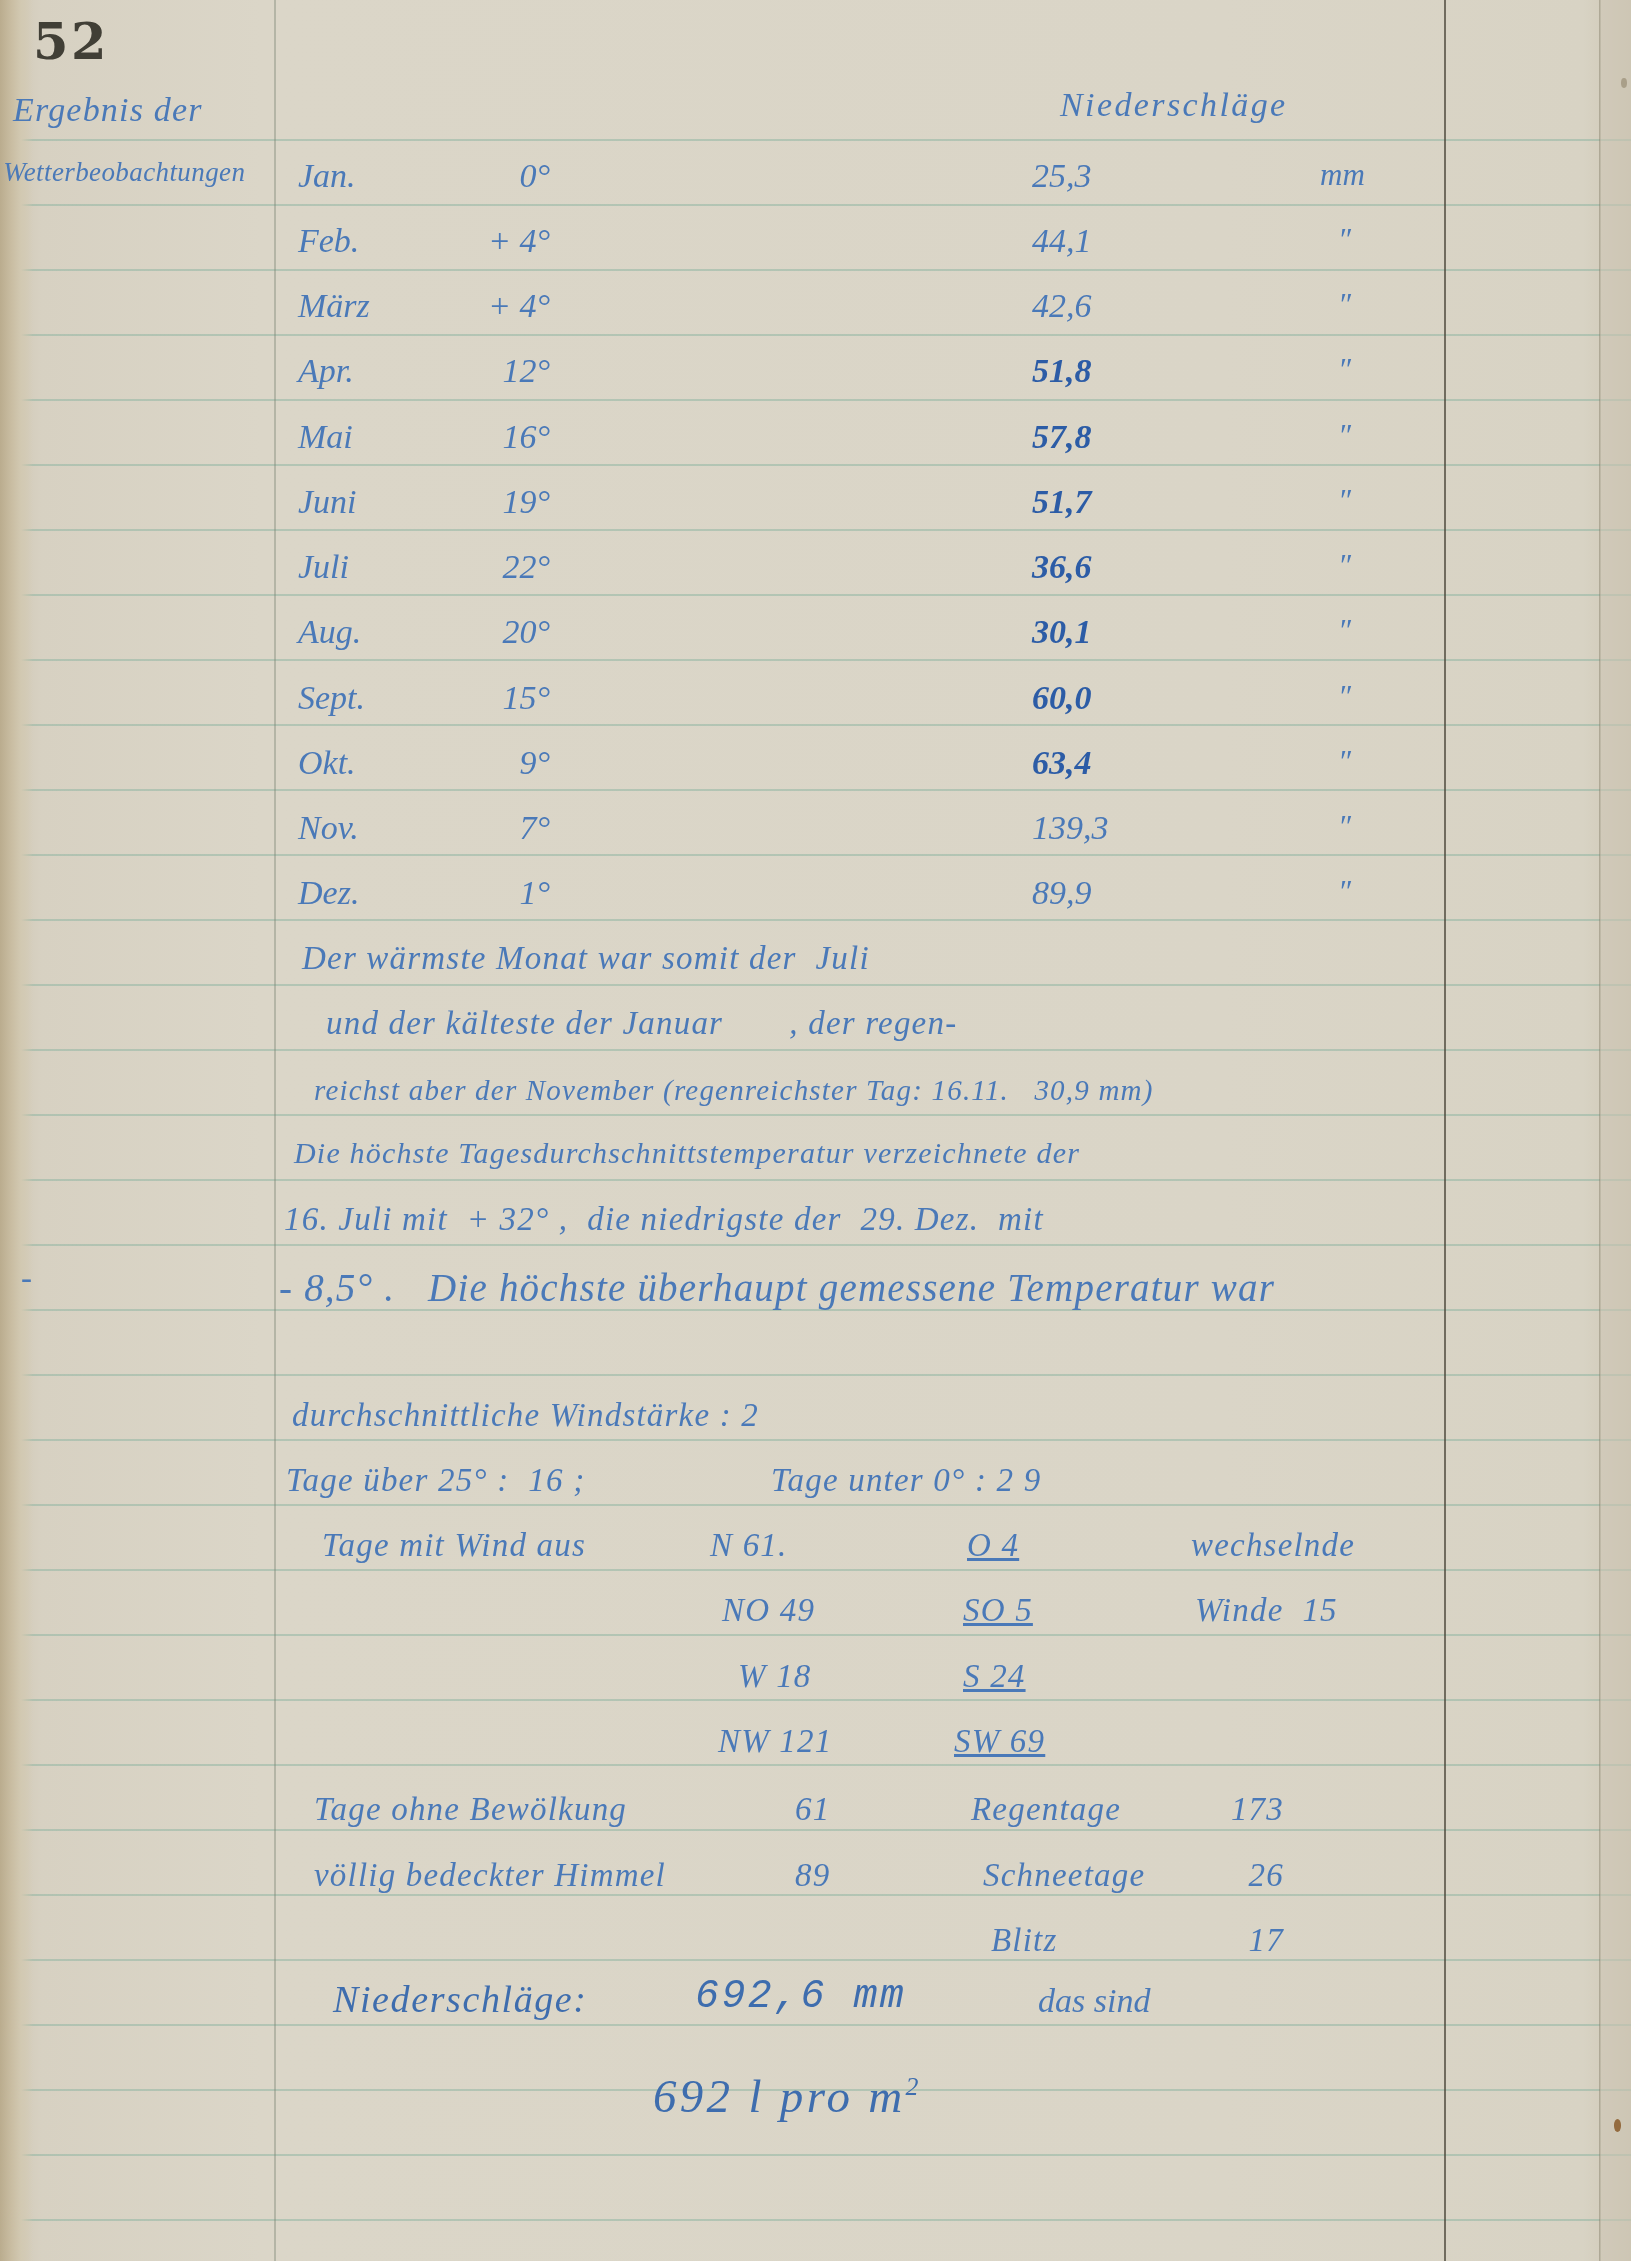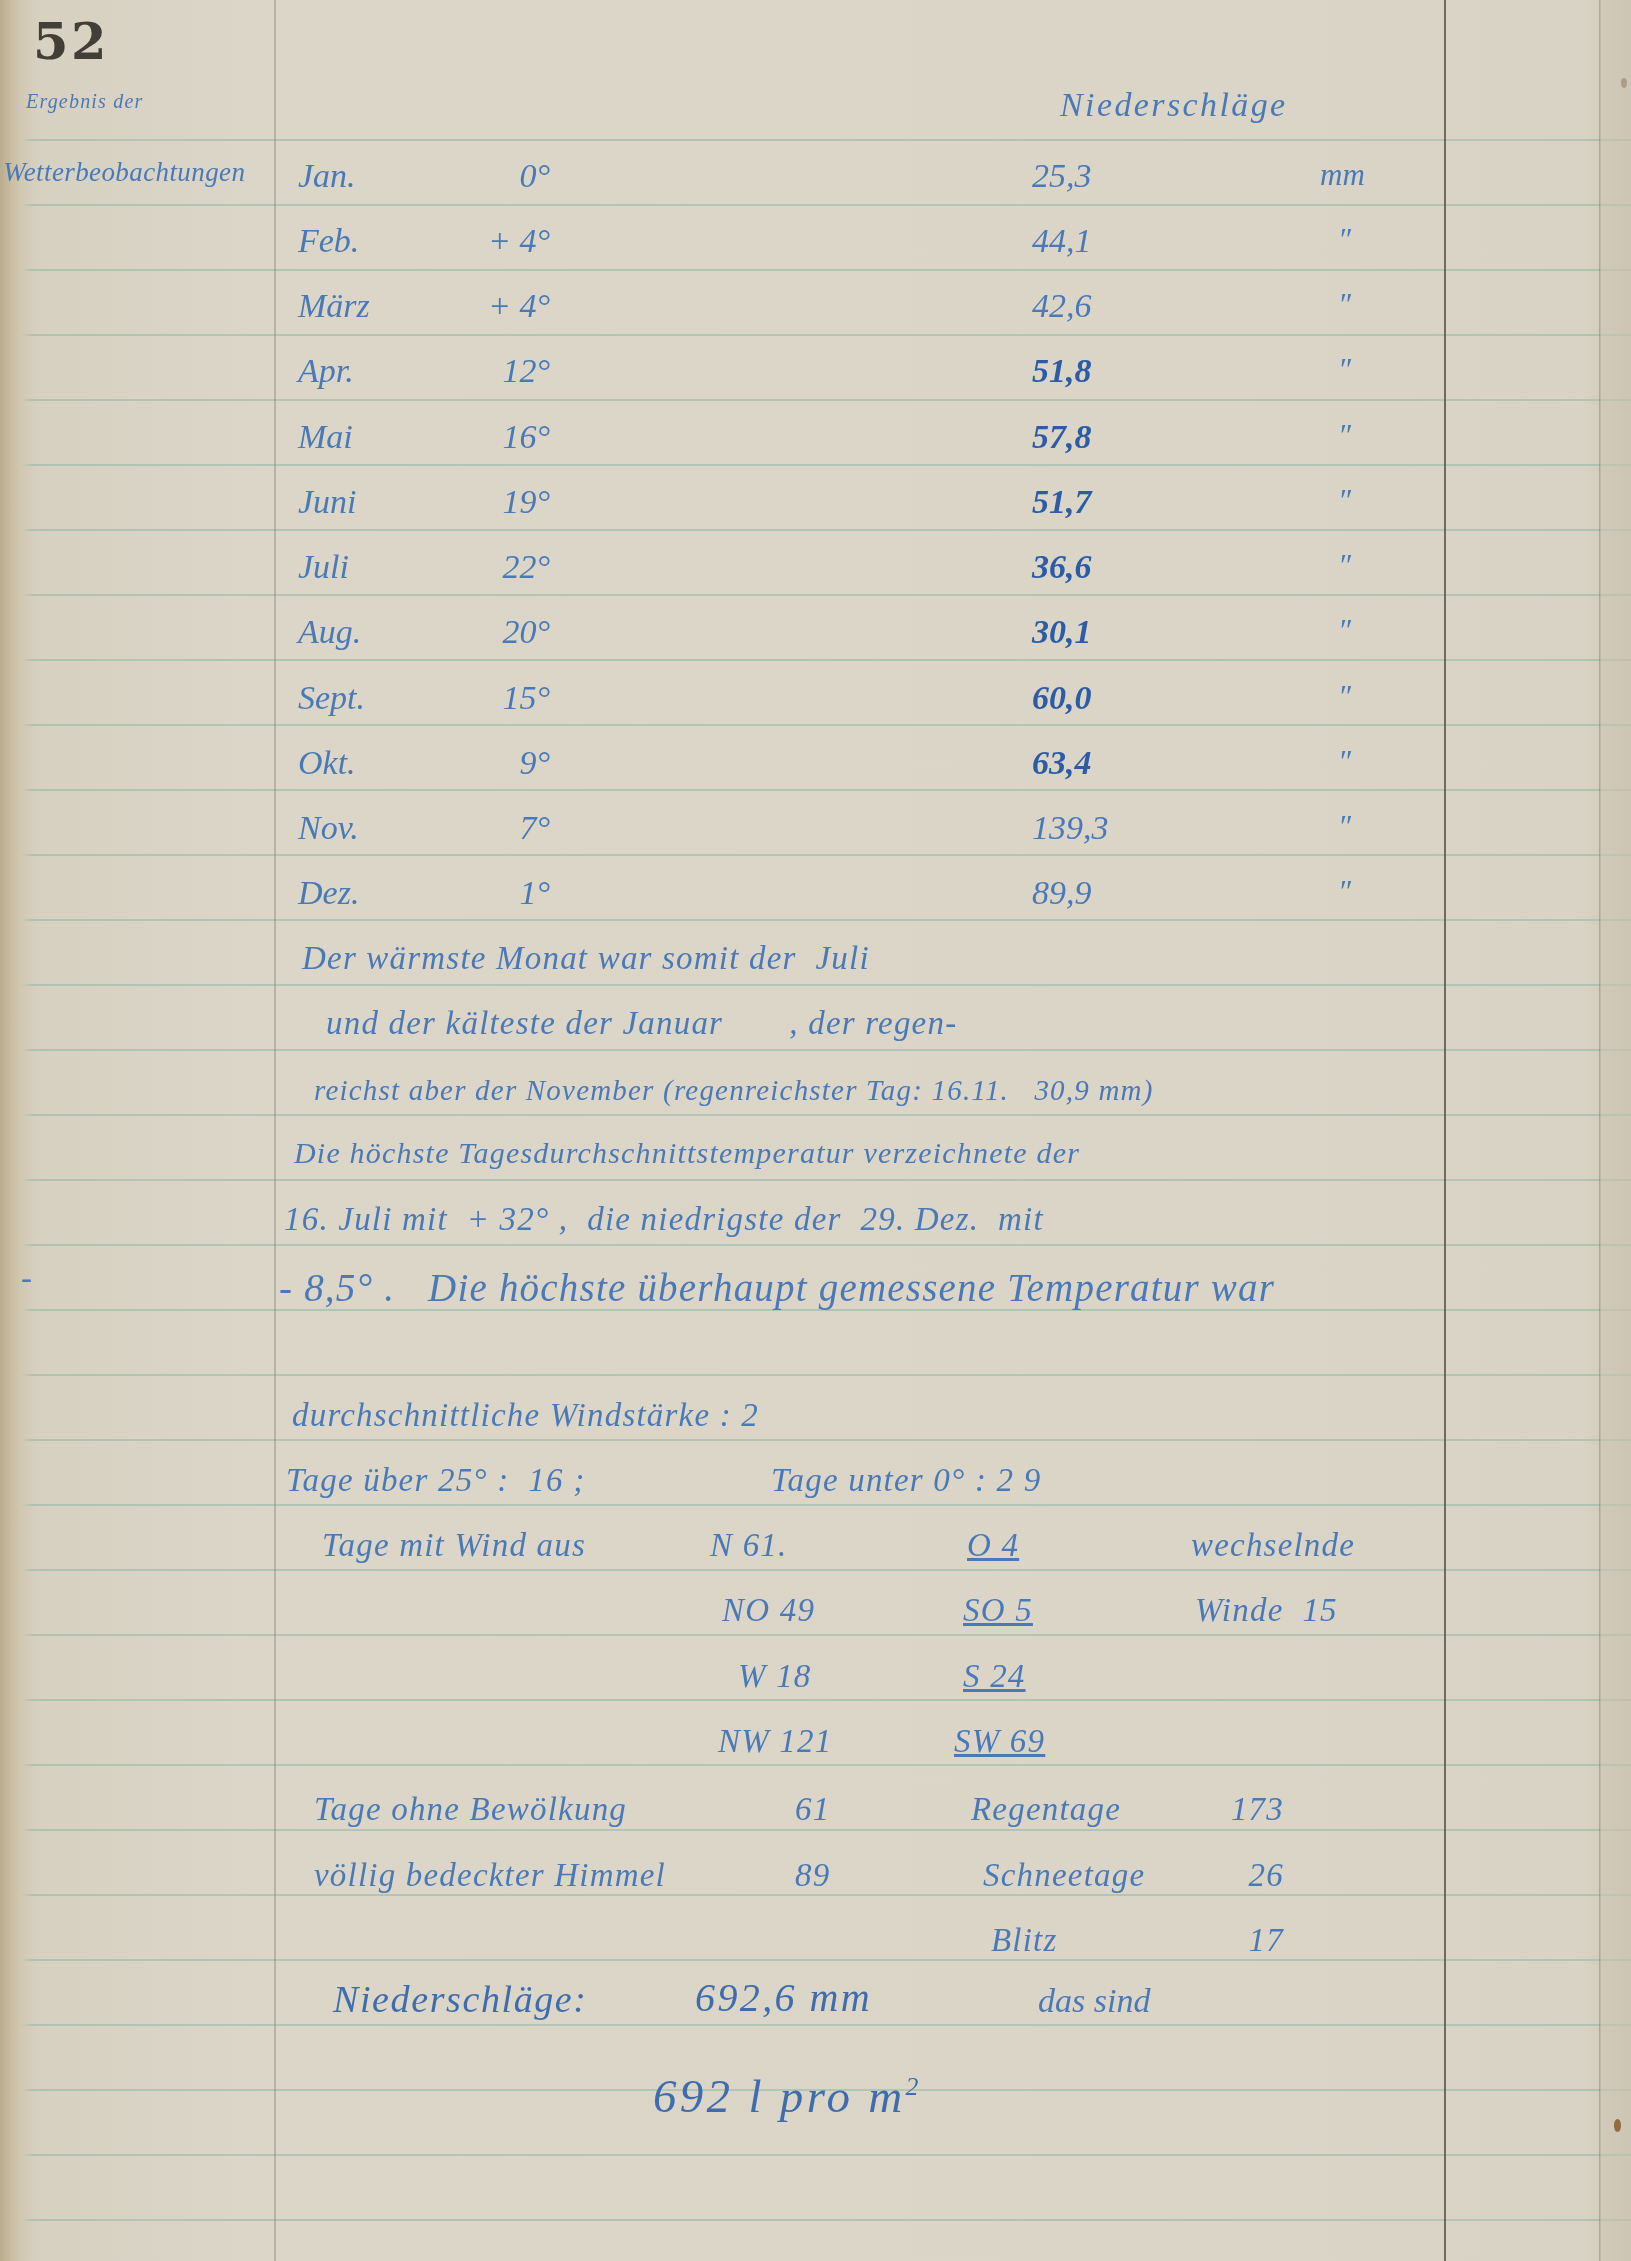--- a/index.html
+++ b/index.html
@@ -45,42 +45,42 @@
   .wintro{position:absolute;left:322px;}
   .wc1{position:absolute;left:710px;}
   .wc2{position:absolute;left:967px;text-decoration:underline;}
   .wc3{position:absolute;left:1191px;}
   .sl{position:absolute;left:314px;}
   .sv{position:absolute;left:795px;}
   .sl2{position:absolute;left:971px;}
   .sv2{position:absolute;left:1170px;width:114px;text-align:right;}
 
   .sum-label{position:absolute;left:333px;top:1977px;font-size:38px;letter-spacing:1.6px;color:#3e6dae;}
-  .sum-value{position:absolute;left:695px;top:1974px;font-size:40px;letter-spacing:2.4px;color:#3e6dae;}
+  .sum-value{position:absolute;left:695px;top:1974px;font-size:40px;letter-spacing:2.4px;color:#3e6dae;font-family:Liberation Mono, monospace;}
   .sum-suffix{position:absolute;left:1038px;top:1982px;font-size:34px;color:#4a79b8;}
   .liters{position:absolute;left:653px;top:2069px;font-size:47px;letter-spacing:3.3px;color:#3e6dae;}
   .sup{font-size:0.55em;vertical-align:super;letter-spacing:0;}
   .margin-dash{position:absolute;left:21px;top:1260px;font-size:33px;color:#4a79b8;}
 </style>
 </head>
 <body>
 
 <div class="sheet">
   <div class="rules"></div>
   <div class="edge-left"></div>
   <div class="vline-margin"></div>
   <div class="vline-right"></div>
   <div class="vline-edge"></div>
   <div class="next-page"></div>
   <div class="speck1"></div>
   <div class="speck2"></div>
 
   <div class="pageno">52</div>
 
-  <div class="hw" style="left:26px;top:90px;font-size:20px;">Ergebnis der</div>
+  <div class="hw" style="left:13px;top:90px;font-size:34px;">Ergebnis der</div>
   <div class="hw" style="left:3.3px;top:157px;font-size:27px;letter-spacing:0.4px;">Wetterbeobachtungen</div>
   <div class="margin-dash">-</div>
 
   <div class="hw" style="left:1060px;top:85px;font-size:34px;letter-spacing:2.4px;">Niederschläge</div>
 
   <div class="trow" style="top:157px">
     <span class="mn">Jan.</span>
     <span class="tv">0°</span>
     <span class="pv">25,3</span>
     <span class="pu" style="left:1320px">mm</span>

